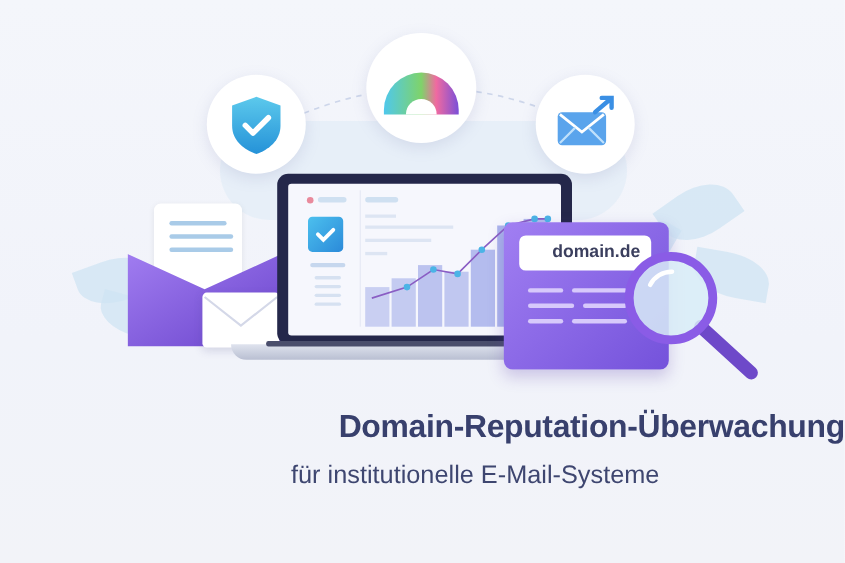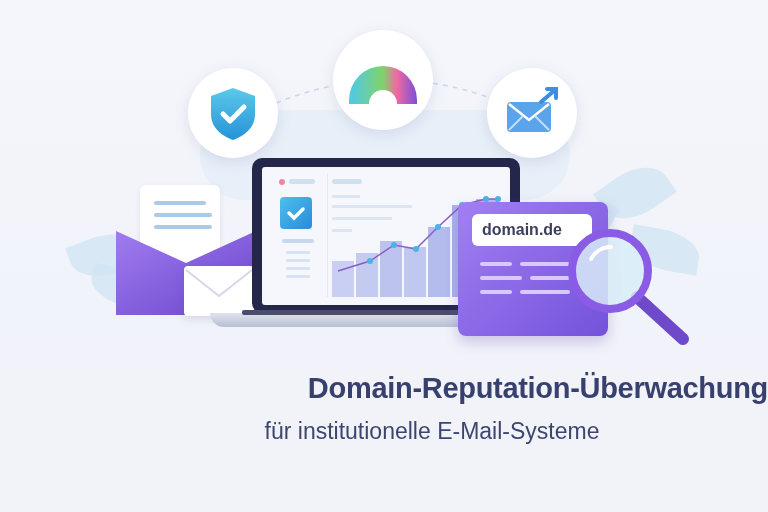--- a/index.html
+++ b/index.html
@@ -125,21 +125,21 @@
           <circle cx="170" cy="12" r="3"></circle>
         </g>
     </svg>
   </div>
   <div style="position:absolute;left:-42px;top:155px;width:352px;height:14px;background:linear-gradient(180deg,#dfe3ee,#b9bfd2);border-radius:0 0 14px 14px;"></div>
   <div style="position:absolute;left:-10px;top:152px;width:288px;height:5px;background:#4a4e6c;border-radius:2px;"></div>
 </div>
 
 <div class="abs" style="left:458px;top:202px;width:150px;height:134px;background:linear-gradient(135deg,#a17ff2,#7452db);border-radius:8px;box-shadow:0 6px 14px rgba(90,60,170,.25);">
   <div style="position:absolute;left:14px;top:12px;width:120px;height:32px;background:#fff;border-radius:6px;">
-    <span style="display:block;line-height:32px;padding-left:10px;font-weight:bold;font-size:16px;color:#3b3f5e;">domain.de</span>
+    <span style="display:block;line-height:32px;padding-left:10px;font-weight:bold;font-size:16px;color:#3b3f5e;margin-left:20px;">domain.de</span>
   </div>
   <div style="position:absolute;left:22px;top:60px;width:32px;height:4px;background:#d7c9fb;border-radius:2px;"></div>
   <div style="position:absolute;left:62px;top:60px;width:50px;height:4px;background:#d7c9fb;border-radius:2px;"></div>
   <div style="position:absolute;left:22px;top:74px;width:42px;height:4px;background:#d7c9fb;border-radius:2px;"></div>
   <div style="position:absolute;left:72px;top:74px;width:40px;height:4px;background:#d7c9fb;border-radius:2px;"></div>
   <div style="position:absolute;left:22px;top:88px;width:32px;height:4px;background:#d7c9fb;border-radius:2px;"></div>
   <div style="position:absolute;left:62px;top:88px;width:50px;height:4px;background:#d7c9fb;border-radius:2px;"></div>
 </div>
 
 <svg class="abs" style="left:555px;top:225px;" width="140" height="125" viewBox="0 0 140 125">

